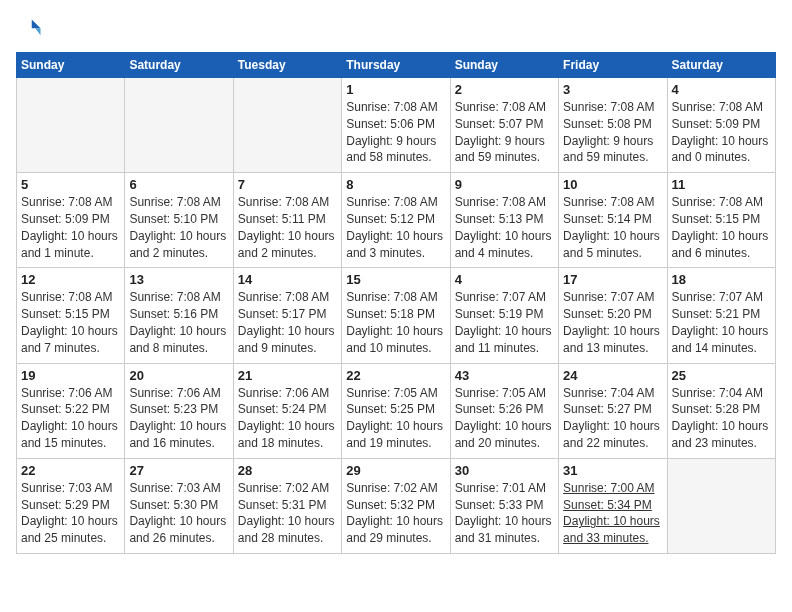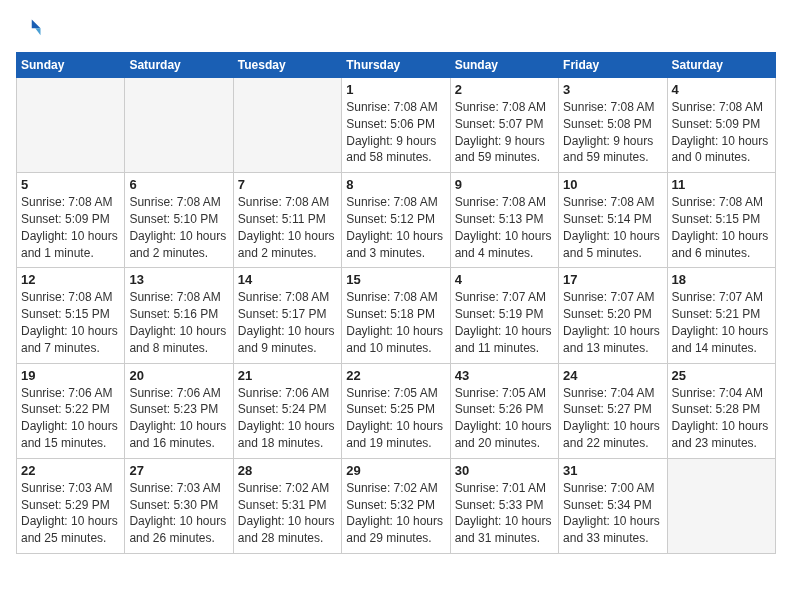--- a/index.html
+++ b/index.html
@@ -348,21 +348,21 @@
           </td>
           <td>
             <span class="day-num">30</span>
             <div class="day-info" style="white-space: pre-line;">Sunrise: 7:01 AM
 Sunset: 5:33 PM
 Daylight: 10 hours
 and 31 minutes.</div>
           </td>
           <td>
             <span class="day-num">31</span>
-            <div class="day-info" style="white-space: pre-line;">Sunrise: 7:00 AM
+            <div class="day-info" style="white-space: pre-line; text-decoration: underline;">Sunrise: 7:00 AM
 Sunset: 5:34 PM
 Daylight: 10 hours
 and 33 minutes.</div>
           </td>
           <td class="empty-cell"></td>
         </tr>
       </tbody>
   </table>
 </div>
 

